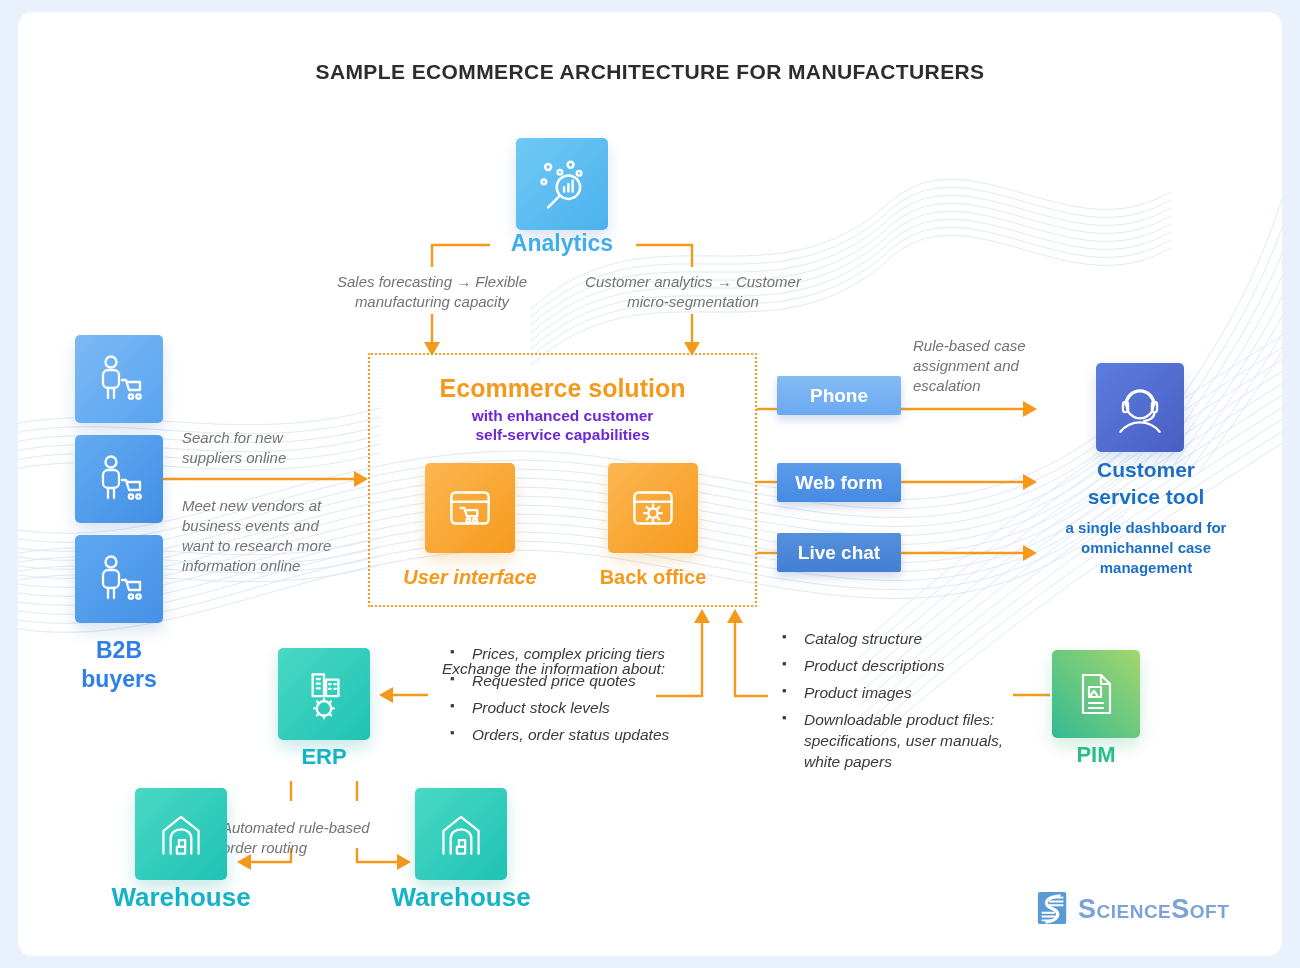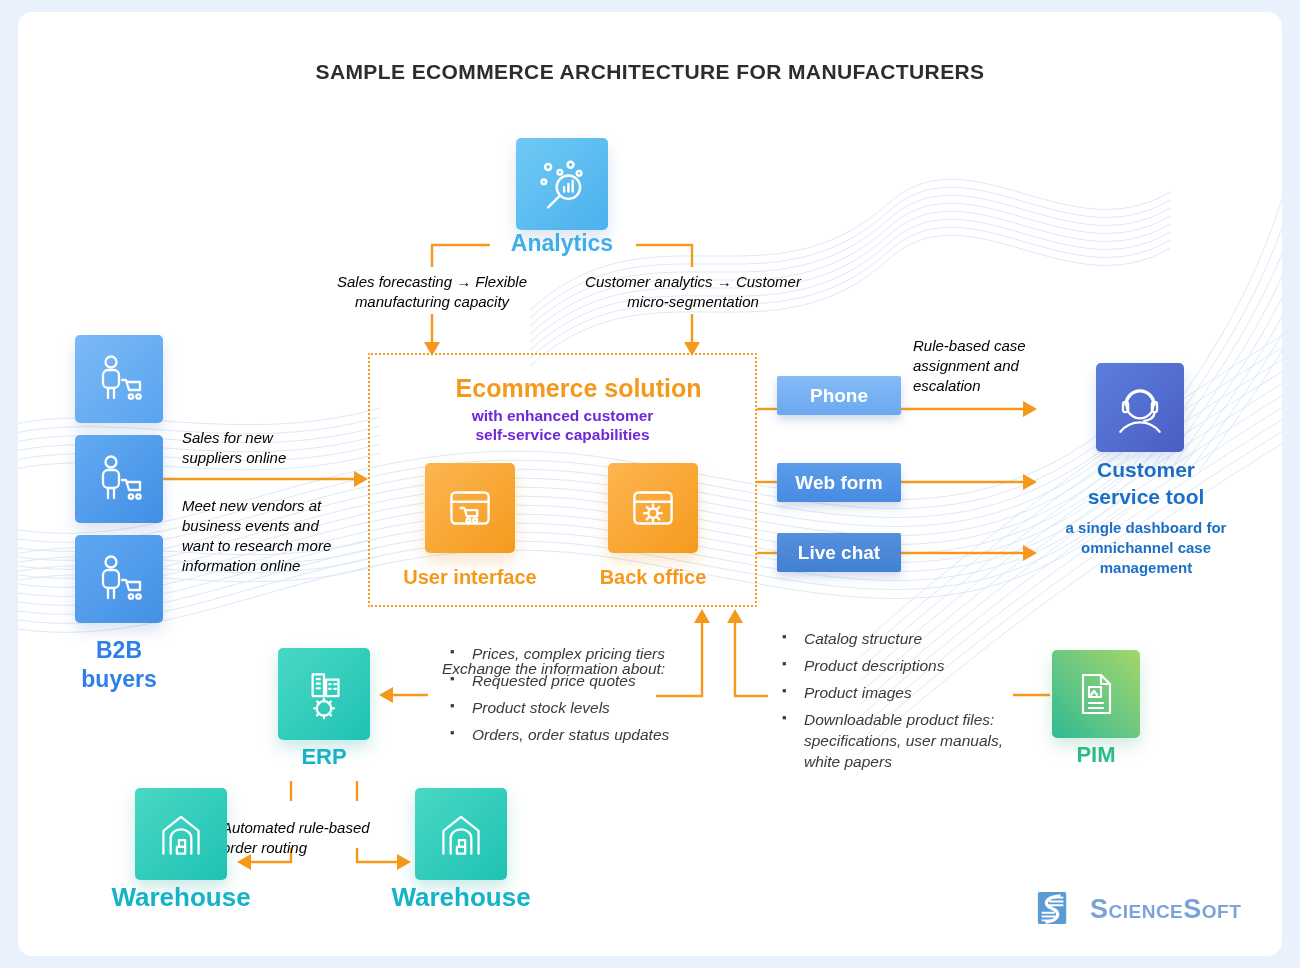--- a/index.html
+++ b/index.html
@@ -21,27 +21,27 @@
   .grad-analytics{background:linear-gradient(135deg,#70c9f4,#4bb1ee);}
   .grad-buyer1{background:linear-gradient(135deg,#7cb9f5,#58a4f0);}
   .grad-buyer2{background:linear-gradient(135deg,#63abf2,#418ee5);}
   .grad-buyer3{background:linear-gradient(135deg,#5ea8f1,#4690e6);}
   .grad-orange{background:linear-gradient(135deg,#fcb651,#f69a1d);box-shadow:0 8px 16px rgba(230,160,60,.28);}
   .grad-cs{background:linear-gradient(135deg,#5c7ddf,#4a5ec2);}
   .grad-teal{background:linear-gradient(135deg,#49d8c4,#1fc2b4);box-shadow:0 8px 16px rgba(40,170,160,.25);}
   .grad-pim{background:linear-gradient(45deg,#32ba93,#a4d66c);box-shadow:0 8px 16px rgba(80,180,130,.25);}
 
   .lbl-analytics{left:462px;top:230px;width:200px;text-align:center;font-size:23px;font-weight:800;color:#41aeea;}
-  .note{font-style:italic;color:#000000;font-size:15px;line-height:1.33;}
+  .note{font-style:italic;color:#737373;font-size:15px;line-height:1.33;}
   .note-left{left:320px;top:272px;width:224px;text-align:center;}
   .note-right{left:578px;top:272px;width:230px;text-align:center;}
 
   .dash-box{left:368px;top:353px;width:389px;height:254px;border:2px dotted #f6991c;
             border-radius:2px;box-sizing:border-box;background:transparent;}
-  .ecom-title{left:384px;top:374px;width:389px;text-align:center;font-size:25px;font-weight:800;color:#f5991d;}
+  .ecom-title{left:368px;top:374px;width:389px;text-align:center;font-size:25px;font-weight:800;color:#f5991d;}
   .ecom-sub{left:368px;top:406px;width:389px;text-align:center;font-size:15.5px;font-weight:700;color:#6d28d9;line-height:1.25;}
   .mod-lbl{top:566px;width:170px;text-align:center;font-size:20px;font-weight:800;color:#f5991d;}
 
   .b2b-lbl{left:34px;top:636px;width:170px;text-align:center;font-size:23px;font-weight:800;color:#2e7fe8;line-height:1.25;}
   .note-search{left:182px;top:428px;width:180px;}
   .note-meet{left:182px;top:496px;width:190px;}
 
   .channel{left:777px;width:124px;height:39px;display:flex;align-items:center;justify-content:center;
            color:#fff;font-size:19px;font-weight:800;border-radius:2px;box-shadow:0 5px 10px rgba(70,110,180,.25);}
   .ch-phone{top:376px;background:linear-gradient(180deg,#85bbf5,#6ba8f0);}
@@ -57,21 +57,21 @@
   ul.blist li{position:relative;padding-left:26px;margin-bottom:6px;line-height:1.36;}
   ul.blist li::before{content:"▪";position:absolute;left:4px;top:0;font-size:13px;color:#3a3a3a;font-style:normal;}
   .erp-list{left:442px;top:639px;width:250px;}
   .pim-list{left:774px;top:624px;width:240px;}
 
   .erp-lbl{left:254px;top:744px;width:140px;text-align:center;font-size:22px;font-weight:800;color:#14b4c6;}
   .pim-lbl{left:1026px;top:742px;width:140px;text-align:center;font-size:22px;font-weight:800;color:#2abd85;}
   .wh-lbl{top:882px;width:180px;text-align:center;font-size:26px;font-weight:800;color:#14b4c6;}
   .note-wh{left:222px;top:818px;width:204px;text-align:left;}
 
-  .logo{left:1036px;top:890px;display:flex;align-items:center;gap:20px;}
+  .logo{left:1036px;top:890px;display:flex;align-items:center;gap:8px;}
   .logo-text{font-size:27px;font-weight:600;color:#7ba3d8;font-variant-caps:small-caps;letter-spacing:.5px;}
 </style>
 </head>
 <body>
 
 <div class="canvas">
   <div class="panel"></div>
 
   <svg id="waves" class="layer" viewBox="0 0 1300 968">
     <defs>
@@ -213,21 +213,21 @@
     </svg>
   </div>
   <div class="abs icon-box grad-orange" style="left:608px;top:463px;width:90px;height:90px;">
     <svg width="62" height="62" viewBox="0 0 60 60" fill="none" stroke="#fff" stroke-width="2.3" stroke-linecap="round" stroke-linejoin="round">
       <rect x="12" y="15" width="36" height="30" rx="4"></rect>
       <path d="M12,24 h36"></path>
       <circle cx="30" cy="35" r="4.5"></circle>
       <path d="M30,26.5 v3 M30,40.5 v3 M21.5,35 h3 M35.5,35 h3 M24,29 l2.1,2.1 M33.9,38.9 l2.1,2.1 M36,29 l-2.1,2.1 M26.1,38.9 l-2.1,2.1"></path>
     </svg>
   </div>
-  <div class="abs mod-lbl" style="left:385px;">User interface</div>
+  <div class="abs mod-lbl" style="left:385px;font-style:italic;">User interface</div>
   <div class="abs mod-lbl" style="left:568px;">Back office</div>
 
   <div class="abs icon-box grad-buyer1" style="left:75px;top:335px;width:88px;height:88px;">
     <svg width="60" height="60" viewBox="0 0 60 60" fill="none" stroke="#fff" stroke-width="2.3" stroke-linecap="round" stroke-linejoin="round">
       <circle cx="22" cy="13" r="5.5"></circle>
       <rect x="14" y="21" width="16" height="18" rx="5"></rect>
       <path d="M19,39 v10 M25,39 v10"></path>
       <path d="M33,31 h4 l3,10 h11 v-8 h-12.5"></path>
       <circle cx="42" cy="47.5" r="2.2"></circle>
         <circle cx="49.5" cy="47.5" r="2.2"></circle>
@@ -248,21 +248,21 @@
       <circle cx="22" cy="13" r="5.5"></circle>
       <rect x="14" y="21" width="16" height="18" rx="5"></rect>
       <path d="M19,39 v10 M25,39 v10"></path>
       <path d="M33,31 h4 l3,10 h11 v-8 h-12.5"></path>
       <circle cx="42" cy="47.5" r="2.2"></circle>
         <circle cx="49.5" cy="47.5" r="2.2"></circle>
     </svg>
   </div>
   <div class="abs b2b-lbl pre">B2B
 buyers</div>
-  <div class="abs note note-search pre">Sales for new
+  <div class="abs note note-search pre">Search for new
 suppliers online</div>
   <div class="abs note note-meet pre">Meet new vendors at
 business events and
 want to research more
 information online</div>
 
   <div class="abs channel ch-phone">Phone</div>
   <div class="abs channel ch-web">Web form</div>
   <div class="abs channel ch-live">Live chat</div>
 

